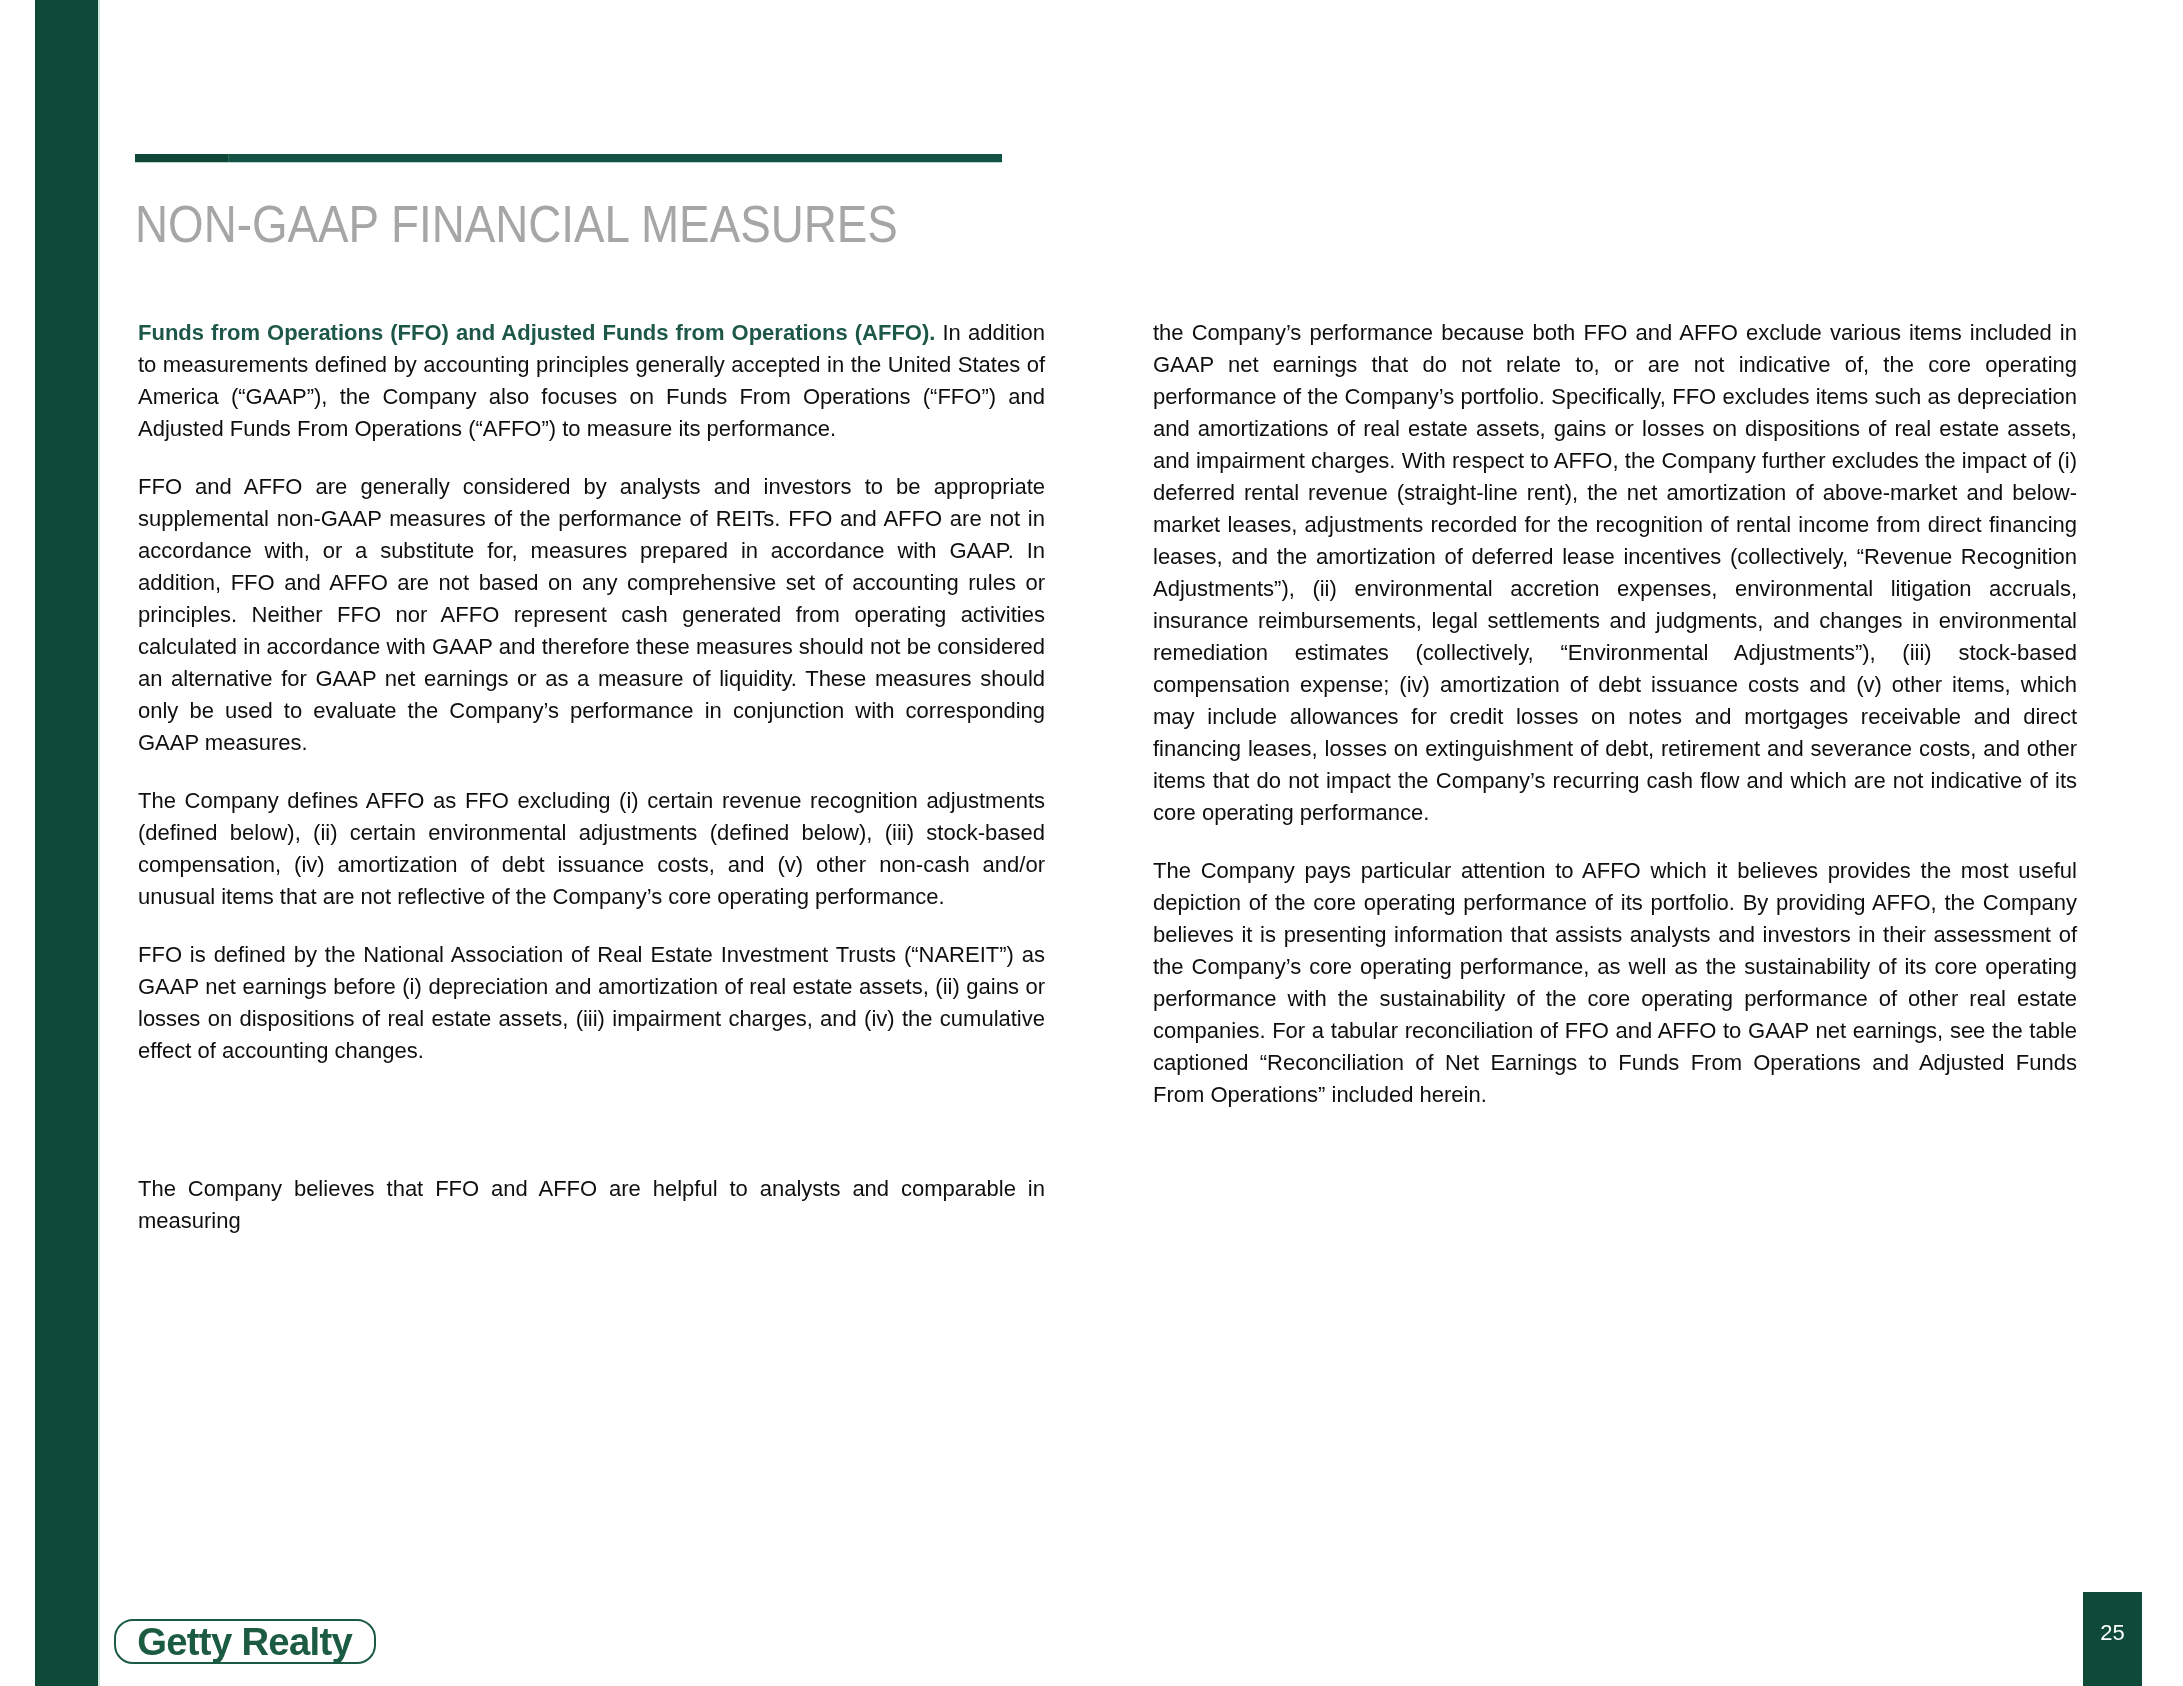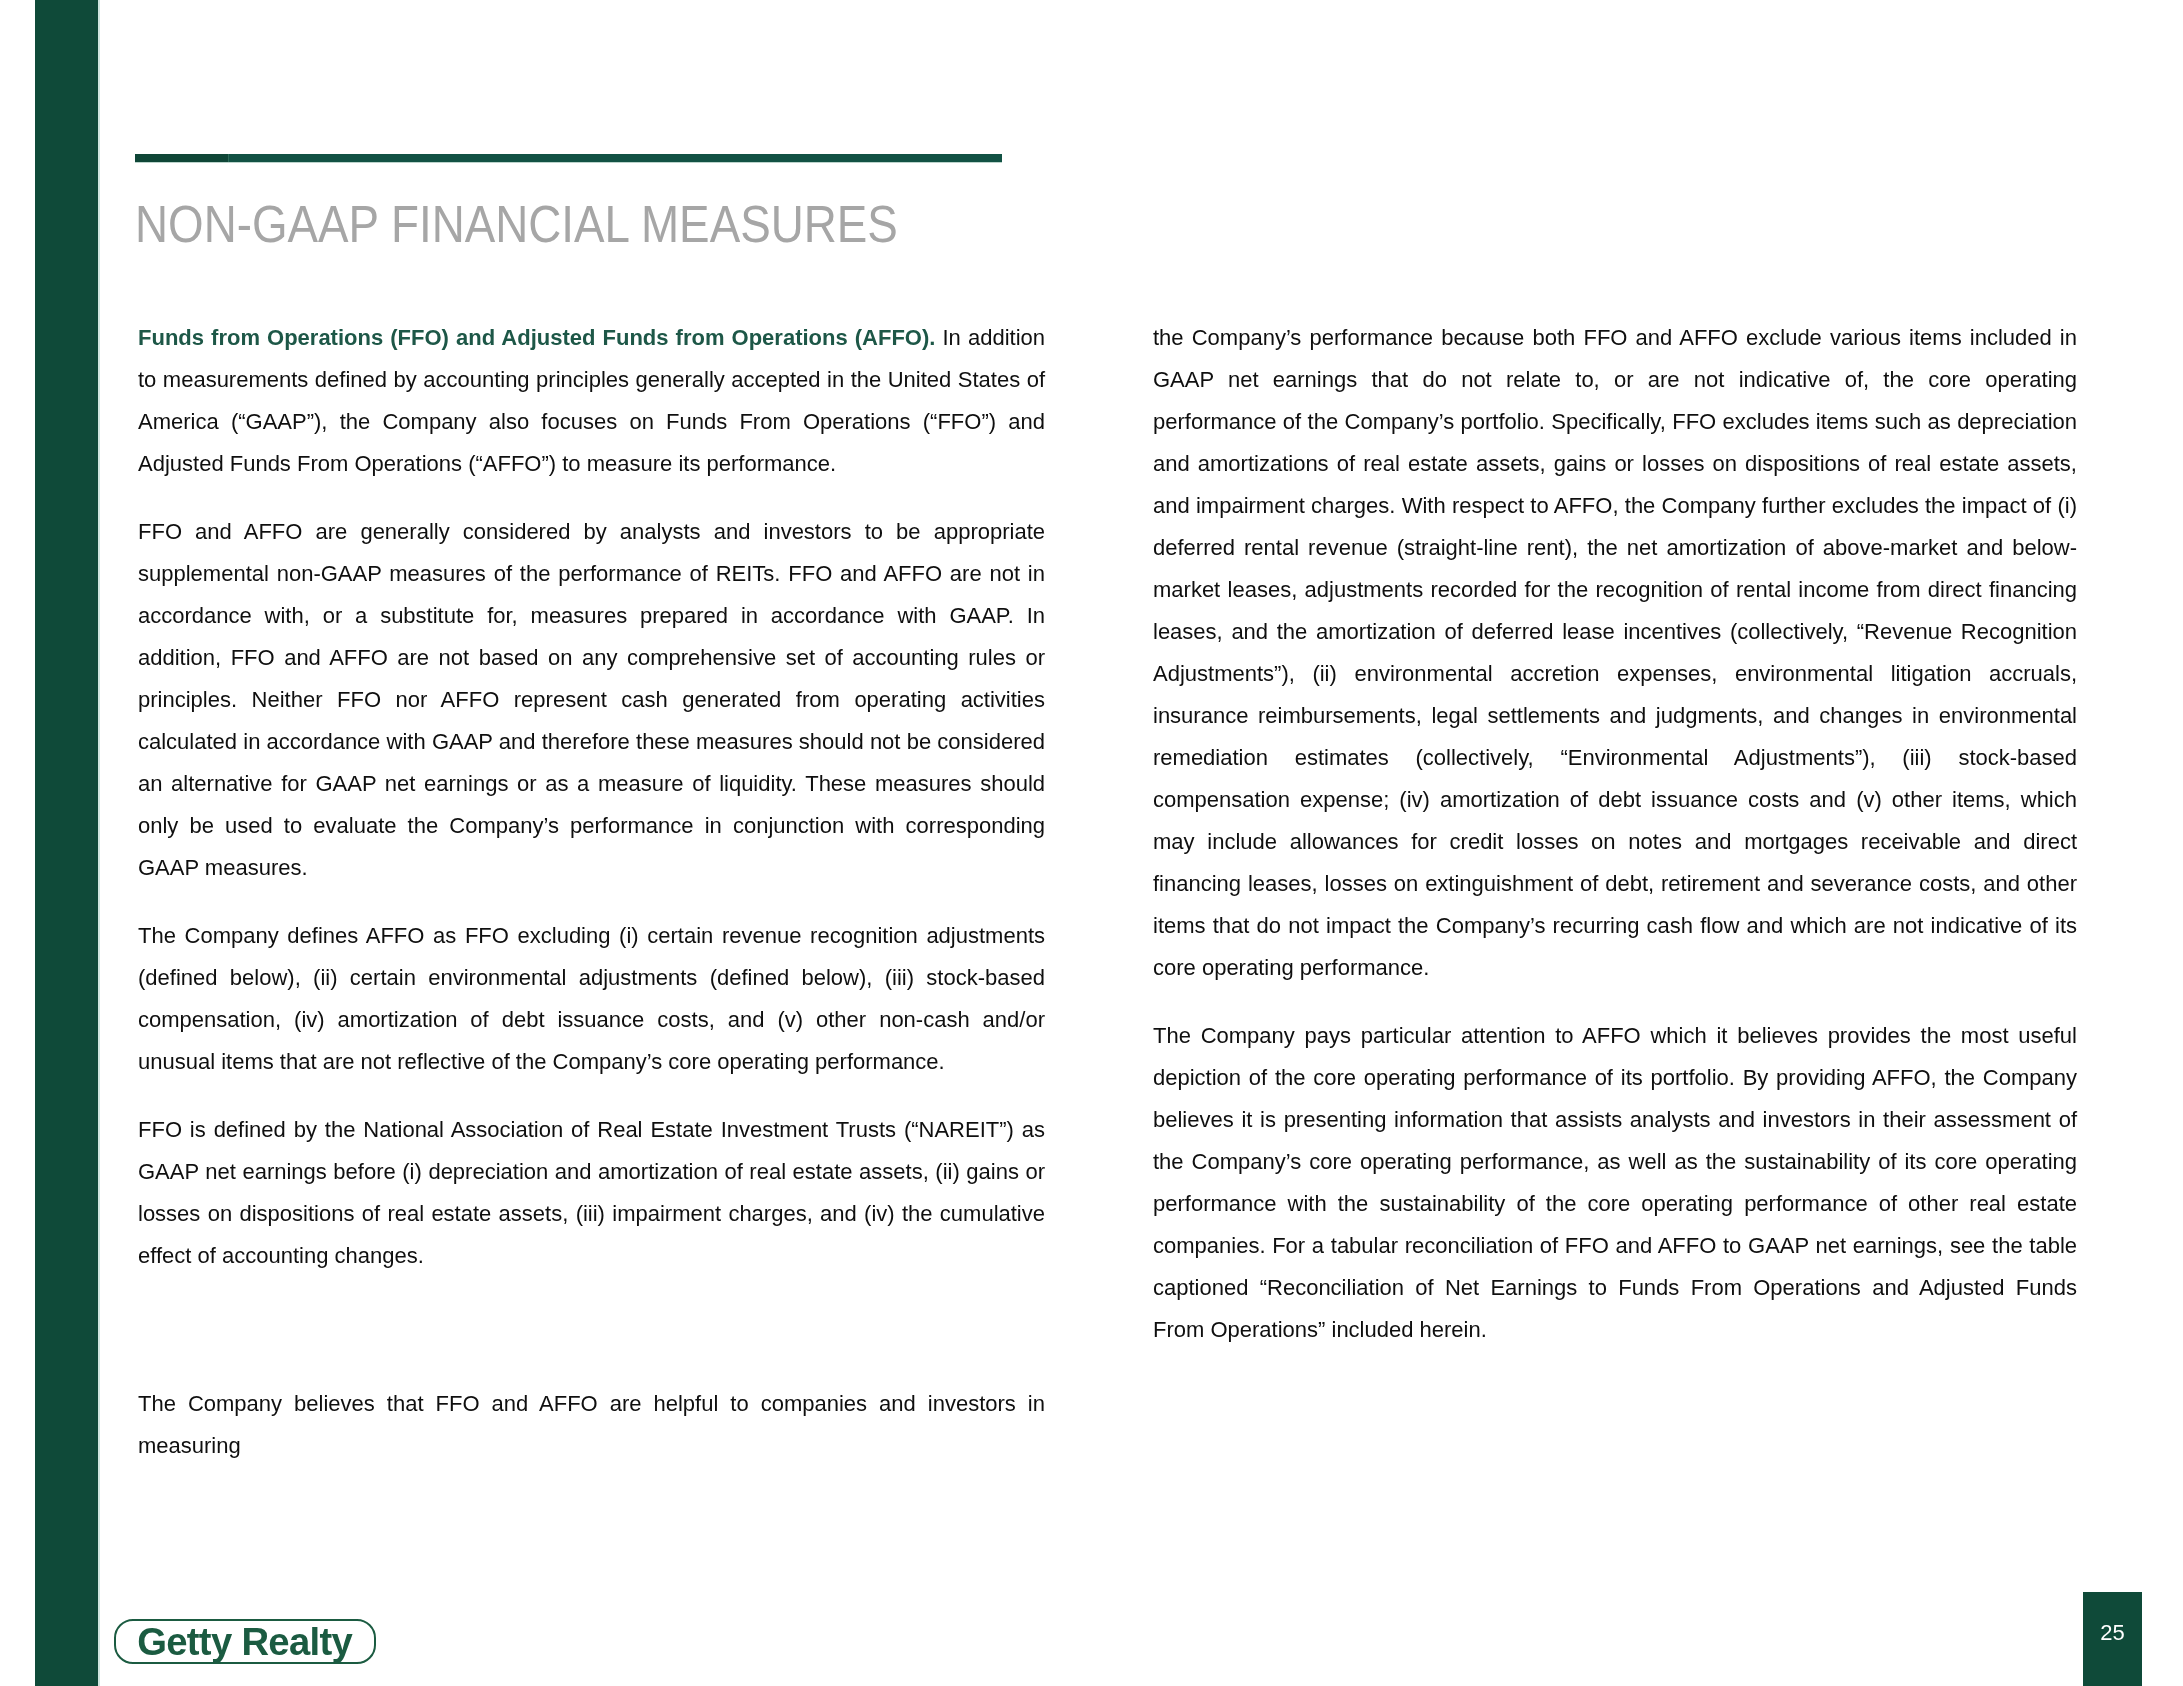--- a/index.html
+++ b/index.html
@@ -42,21 +42,21 @@
     white-space: nowrap;
     transform: scaleX(0.88);
     transform-origin: left center;
   }
 
   .col {
     position: absolute;
     top: 317px;
     color: #0f0f0f;
     font-size: 22px;
-    line-height: 42px;
+    line-height: 32px;
   }
   .col-left  { left: 138px;  width: 907px; }
   .col-right { left: 1153px; width: 924px; }
 
   .col p {
     margin: 0 0 26px 0;
     text-align: justify;
   }
   .lead {
     font-weight: bold;
@@ -109,21 +109,21 @@
 <div class="col col-left">
   <p><span class="lead">Funds from Operations (FFO) and Adjusted Funds from Operations (AFFO).</span><span> In addition to measurements defined by accounting principles generally accepted in the United States of America (“GAAP”), the Company also focuses on Funds From Operations (“FFO”) and Adjusted Funds From Operations (“AFFO”) to measure its performance.</span></p>
 
   <p>FFO and AFFO are generally considered by analysts and investors to be appropriate supplemental non-GAAP measures of the performance of REITs.  FFO and AFFO are not in accordance with, or a substitute for, measures prepared in accordance with GAAP.  In addition, FFO and AFFO are not based on any comprehensive set of accounting rules or principles.  Neither FFO nor AFFO represent cash generated from operating activities calculated in accordance with GAAP and therefore these measures should not be considered an alternative for GAAP net earnings or as a measure of liquidity. These measures should only be used to evaluate the Company’s performance in conjunction with corresponding GAAP measures.</p>
 
   <p>The Company defines AFFO as FFO excluding (i) certain revenue recognition adjustments (defined below), (ii) certain environmental adjustments (defined below), (iii) stock-based compensation, (iv) amortization of debt issuance costs, and (v) other non-cash and/or unusual items that are not reflective of the Company’s core operating performance.</p>
 
   <p>FFO is defined by the National Association of Real Estate Investment Trusts (“NAREIT”) as GAAP net earnings before (i) depreciation and amortization of real estate assets, (ii) gains or losses on dispositions of real estate assets, (iii) impairment charges, and (iv) the cumulative effect of accounting changes.</p>
 
 
-  <p class="push-down">The Company believes that FFO and AFFO are helpful to companies and investors in measuring</p>
+  <p class="push-down">The Company believes that FFO and AFFO are helpful to analysts and comparable in measuring</p>
 </div>
 
 <div class="col col-right">
   <p>the Company’s performance because both FFO and AFFO exclude various items included in GAAP net earnings that do not relate to, or are not indicative of, the core operating performance of the Company’s portfolio.  Specifically, FFO excludes items such as depreciation and amortizations of real estate assets, gains or losses on dispositions of real estate assets, and impairment charges.  With respect to AFFO, the Company further excludes the impact of (i) deferred rental revenue (straight-line rent), the net amortization of above-market and below-market leases, adjustments recorded for the recognition of rental income from direct financing leases, and the amortization of deferred lease incentives (collectively, “Revenue Recognition Adjustments”), (ii) environmental accretion expenses, environmental litigation accruals, insurance reimbursements, legal settlements and judgments, and changes in environmental remediation estimates (collectively, “Environmental Adjustments”), (iii) stock-based compensation expense; (iv) amortization of debt issuance costs and (v) other items, which may include allowances for credit losses on notes and mortgages receivable and direct financing leases, losses on extinguishment of debt, retirement and severance costs, and other items that do not impact the Company’s recurring cash flow and which are not indicative of its core operating performance.</p>
 
   <p>The Company pays particular attention to AFFO which it believes provides the most useful depiction of the core operating performance of its portfolio. By providing AFFO, the Company believes it is presenting information that assists analysts and investors in their assessment of the Company’s core operating performance, as well as the sustainability of its core operating performance with the sustainability of the core operating performance of other real estate companies. For a tabular reconciliation of FFO and AFFO to GAAP net earnings, see the table captioned “Reconciliation of Net Earnings to Funds From Operations and Adjusted Funds From Operations” included herein.</p>
 </div>
 
 <div class="logo">
   <span class="logo-text">Getty Realty</span>

